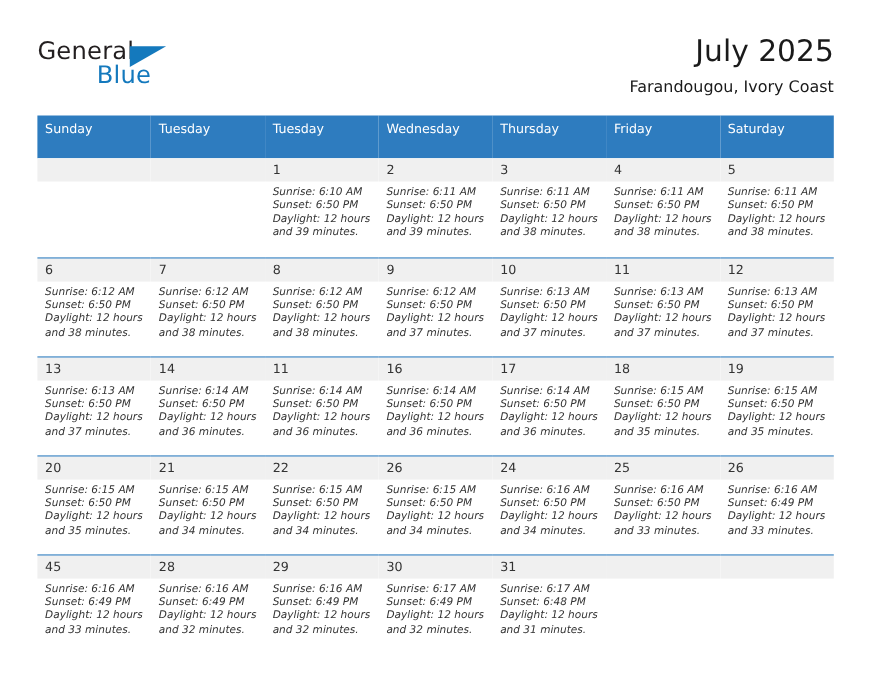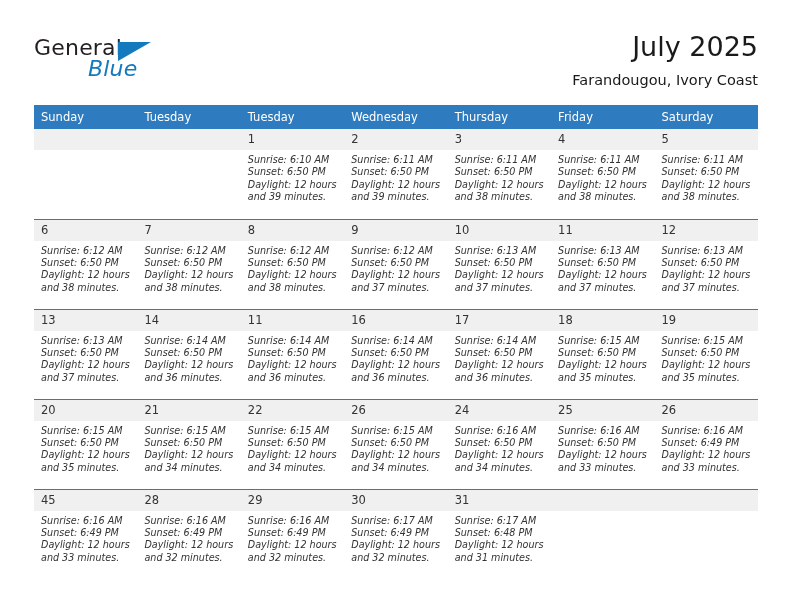--- a/index.html
+++ b/index.html
@@ -49,21 +49,20 @@
   .logo-blue {
     position: absolute;
     left: 54px;
     top: 21px;
     font-size: 22px;
     letter-spacing: 0.2px;
     color: #1479bd;
     font-family: "DejaVu Sans", sans-serif;
     font-weight: 400;
     line-height: 24px;
-    font-style: italic;
   }
   .logo-triangle {
     position: absolute;
     left: 84px;
     top: 6px;
     width: 0;
     height: 0;
     border-left: 33px solid #1479bd;
     border-bottom: 19px solid transparent;
   }
@@ -105,21 +104,21 @@
     border-collapse: collapse;
     table-layout: fixed;
   }
   table.cal th {
     background: #2e7cbf;
     color: #ffffff;
     font-size: 11.5px;
     font-weight: normal;
     font-family: "DejaVu Sans", sans-serif;
     text-align: left;
-    padding: 5px 0 5px 7px;
+    padding: 5px 0 20px 7px;
     height: 22px;
     border: none;
   }
   table.cal td {
     vertical-align: top;
     padding: 0;
     border: none;
     border-top: 1.4px solid #2e7cbf;
     height: 90px;
     background: #ffffff;

